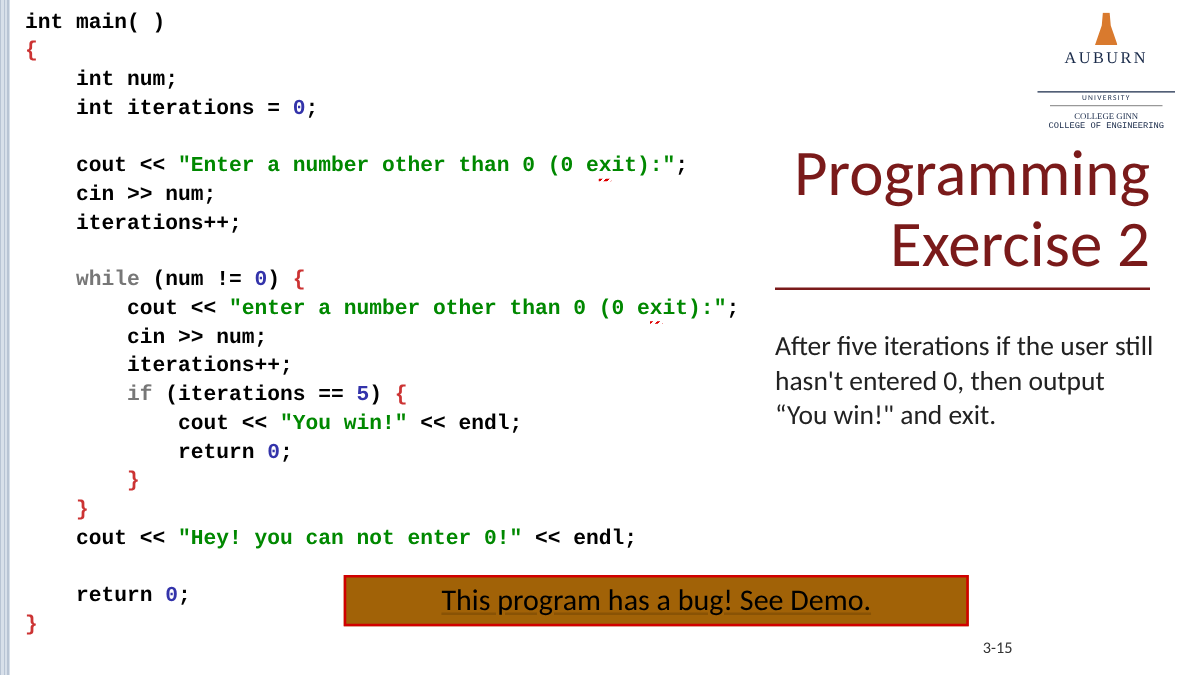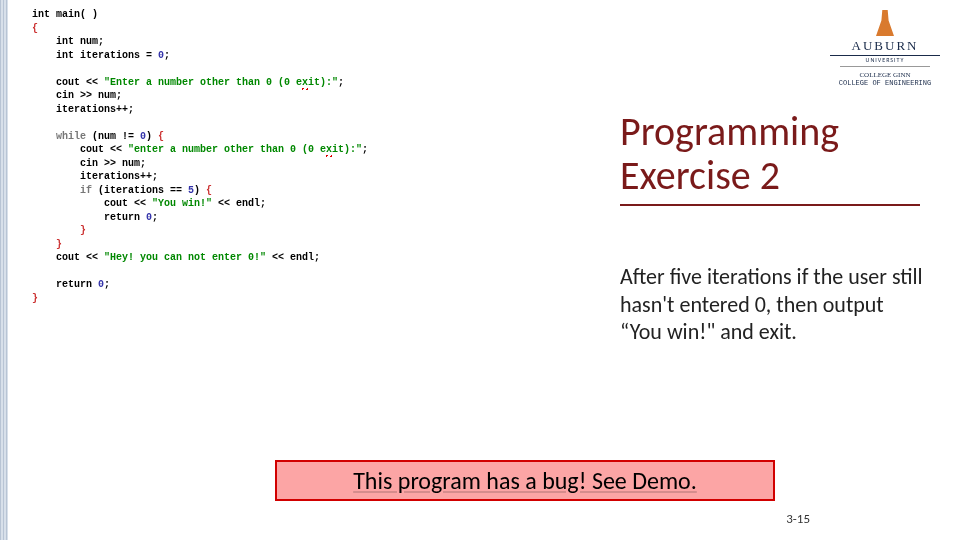--- a/index.html
+++ b/index.html
@@ -32,60 +32,59 @@
     margin: 0 auto 2px;
     background: #d97a2e;
     clip-path: polygon(35% 0, 65% 0, 70% 40%, 100% 100%, 0 100%, 30% 40%);
   }
   .logo .name {
     font-family: "Times New Roman", serif;
     font-size: 13px;
     letter-spacing: 2px;
     color: #1a2b4a;
     border-bottom: 1px solid #1a2b4a;
-    padding-bottom: 1px;
+    padding-bottom: 19px;
     margin-bottom: 1px;
   }
   .logo .sub1 { font-size: 6px; letter-spacing: 1px; color: #1a2b4a; }
   .logo .sub2 { font-size: 7px; color: #1a2b4a; margin-top: 4px; font-family: "Times New Roman", serif; }
   .logo .sub3 { font-size: 7px; color: #1a2b4a; font-family: Liberation Mono, monospace; }
   .logo hr { border: none; border-top: 1px solid #bfa; margin: 2px 10px; border-color: #999;}
 
   .code {
     position: absolute;
     left: 20px;
     top: 8px;
     font-family: "Courier New", monospace;
-    font-size: 10px;
+    font-size: 17px;
     font-weight: bold;
     line-height: 1.35;
     white-space: pre;
-    margin-left: 12px;
   }
   .str { color: #080; }
   .num { color: #33a; }
   .brace { color: #c33; }
   .txt { color: #000; }
   .gray { color: #777; }
   .red-squiggle { position: relative; }
   .red-squiggle::after {
     content: "";
     position: absolute;
     left: 0; right: 0; bottom: -2px;
     height: 2px;
     background: repeating-linear-gradient(135deg, #d00 0 2px, transparent 2px 4px);
   }
 
   .title {
     position: absolute;
     right: 40px;
     top: 110px;
     width: 300px;
-    text-align: left;
-    font-size: 40px;
+    text-align: right;
+    font-size: 52px;
     color: #7a1a1a;
     line-height: 1.1;
     border-bottom: 2px solid #7a1a1a;
     padding-bottom: 6px;
   }
 
   .desc {
     position: absolute;
     right: 30px;
     top: 235px;
@@ -95,21 +94,21 @@
     line-height: 1.25;
     margin-top: 28px;
   }
 
   .bugbox {
     position: absolute;
     left: 275px;
     top: 460px;
     width: 500px;
     border: 2px solid #d10000;
-    background: #fca5a5;
+    background: #a16207;
     text-align: center;
     font-size: 24px;
     padding: 4px 0;
     color: #000;
     text-decoration: underline;
     text-decoration-color: rgba(0,0,0,0.15);
   }
 
   .pagenum {
     position: absolute;

